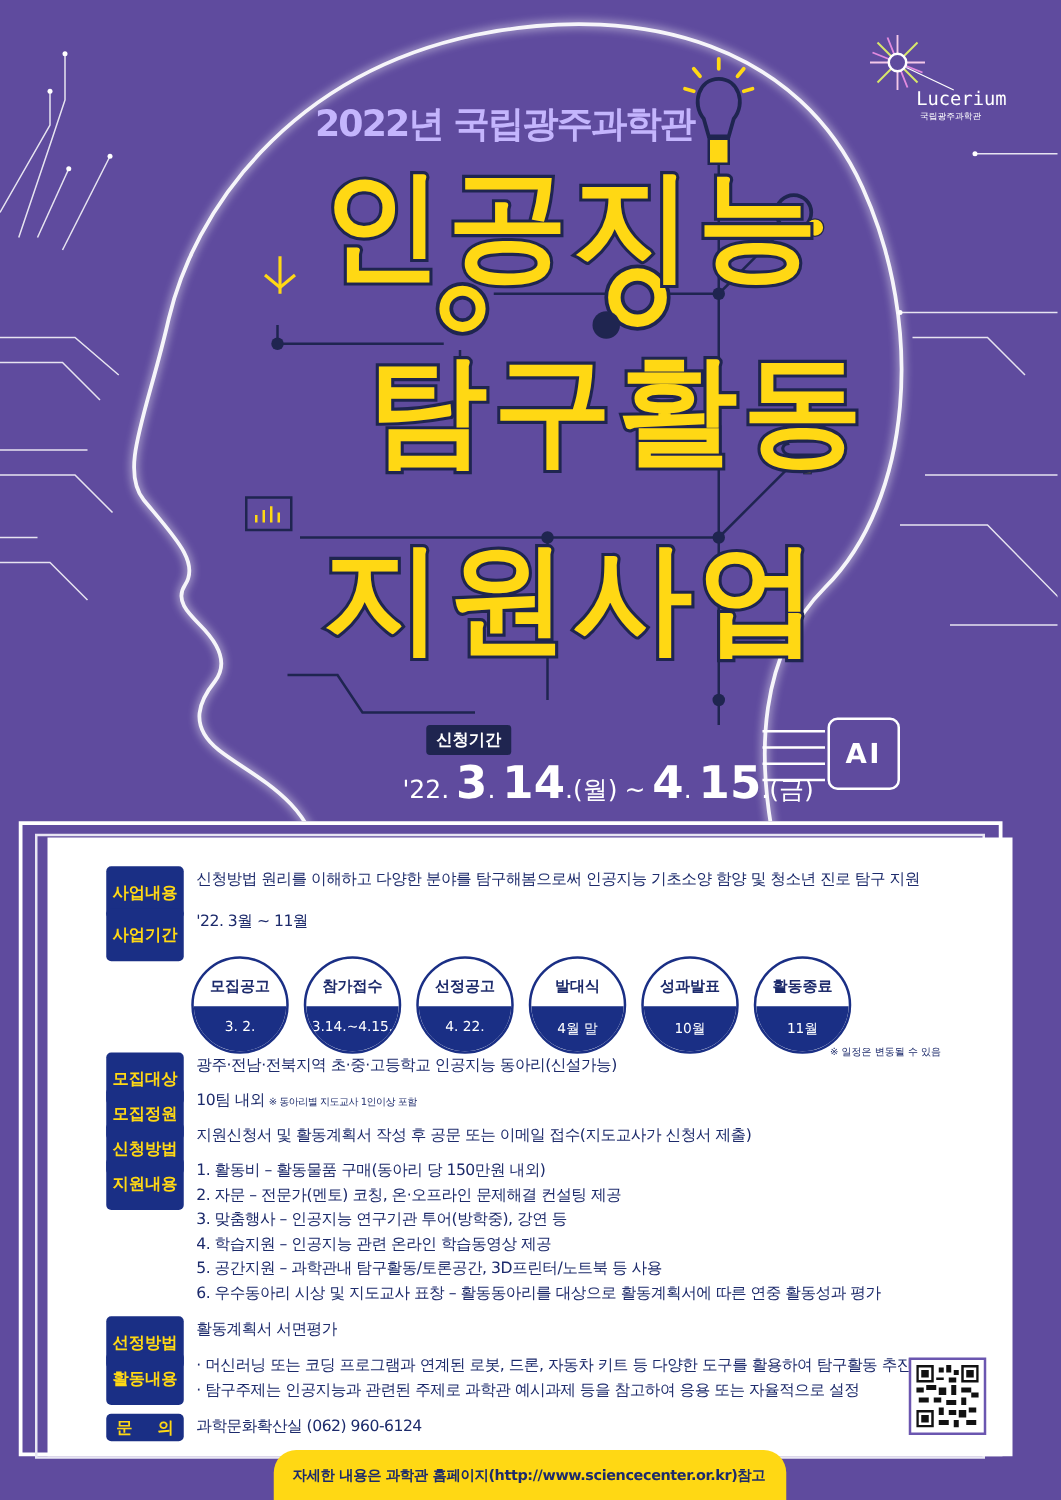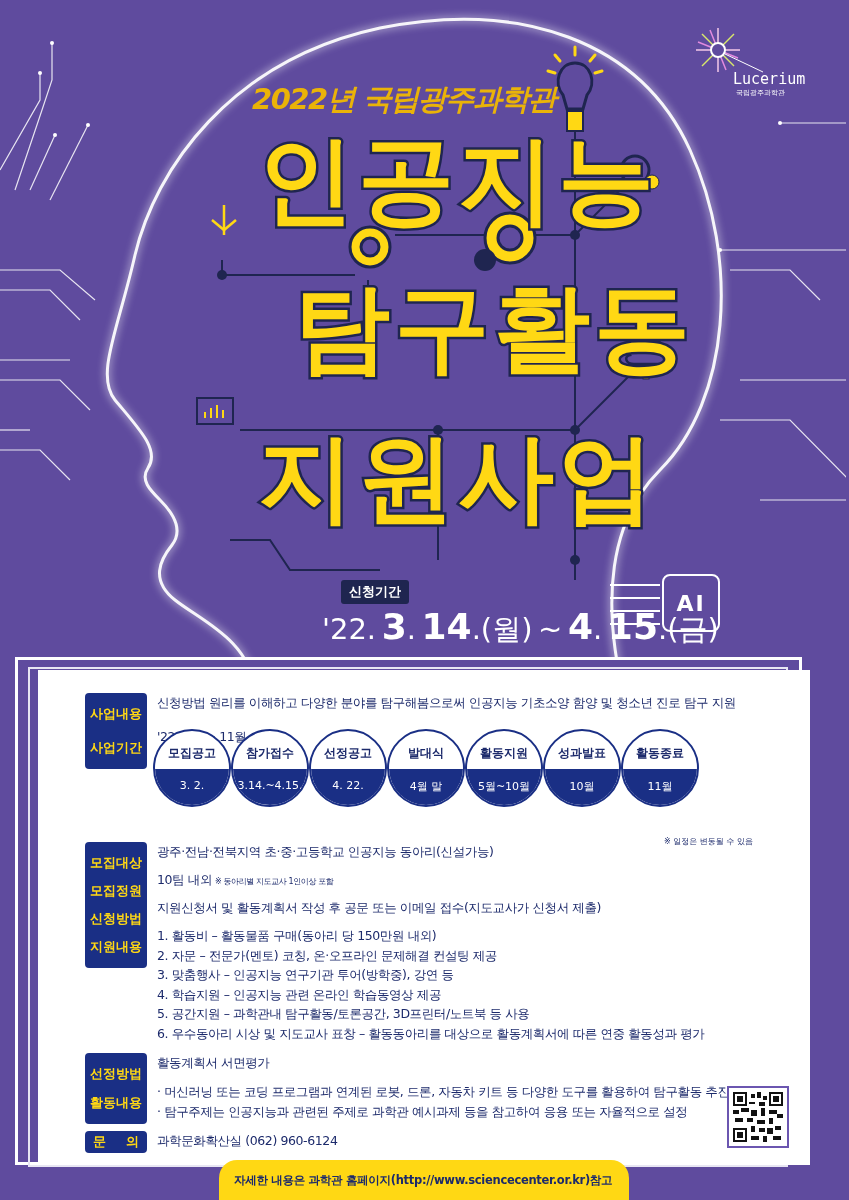--- a/index.html
+++ b/index.html
@@ -8,47 +8,47 @@
     background: #5f4b9e;
     font-family: "DejaVu Sans", "Liberation Sans", sans-serif;
     position: relative;
     color: #1c2a6b;
   }
   .poster { position: absolute; left: 0; top: 0; width: 846px; height: 1200px; overflow: hidden; }
   .head-svg { position: absolute; left: 0; top: 0; }
   .logo-text { position: absolute; left: 733px; top: 70px; color: #fff; font-size: 15px; font-family: "DejaVu Sans Mono", monospace; letter-spacing: 0px; }
   .logo-sub { position: absolute; left: 736px; top: 88px; color: #fff; font-size: 7px; }
 
-  .subtitle { position: absolute; left: 252px; top: 80px; color: #eab308; font-size: 29px; font-weight: bold; letter-spacing: -1.5px; font-style: italic; }
+  .subtitle { position: absolute; left: 252px; top: 80px; color: #c4b5fd; font-size: 29px; font-weight: bold; letter-spacing: -1.5px; }
 
   .title-line { position: absolute; color: #ffd814; font-weight: bold; font-size: 96px; letter-spacing: 4px;
     -webkit-text-stroke: 5px #1f2550; paint-order: stroke fill; line-height: 1; }
   .t1 { left: 258px; top: 132px; }
   .t2 { left: 258px; top: 280px; margin-left: 36px; }
   .t3 { left: 258px; top: 430px; }
 
   .period-badge { position: absolute; left: 341px; top: 580px; background: #1f2550; color: #fff; font-size: 13px; padding: 3px 8px; border-radius: 3px; font-weight: bold; }
   .period-line { position: absolute; left: 322px; top: 606px; color: #fff; font-weight: bold; white-space: nowrap; }
-  .period-line .sm { font-size: 29px; font-weight: normal; }
+  .period-line .sm { font-size: 20px; font-weight: normal; }
   .period-line .lg { font-size: 36px; }
 
   .ai-chip { position: absolute; left: 662px; top: 574px; width: 58px; height: 58px; border: 2px solid #fff; border-radius: 8px; color: #fff; font-size: 22px; font-weight: bold; display: flex; align-items: center; justify-content: center; letter-spacing: 2px; text-align: right; }
 
   .panel-back { position: absolute; left: 15px; top: 657px; width: 787px; height: 508px; border: 3px solid #fff; background: #5f4b9e; }
   .panel-back2 { position: absolute; left: 28px; top: 667px; width: 760px; height: 500px; border: 2px solid #e8e6f3; }
   .panel { position: absolute; left: 38px; top: 670px; width: 772px; height: 495px; background: #fff; }
 
   .row { position: absolute; left: 85px; display: flex; align-items: flex-start; font-size: 12.5px; color: #1c2a6b; letter-spacing: -0.4px; }
   .label { background: #1a2f85; color: #ffd814; font-weight: bold; font-size: 13px; padding: 12px 5px; border-radius: 4px; width: 62px; text-align: center; margin-right: 10px; flex-shrink: 0; letter-spacing: 0; }
   .label.spread { display: flex; justify-content: space-between; padding: 2px 8px; }
   .val { padding-top: 2px; white-space: nowrap; }
   .small-note { font-size: 8px; margin-left: 3px; }
   .list-item { line-height: 19.5px; white-space: nowrap; }
 
-  .timeline { position: absolute; left: 153px; top: 729px; display: flex; }
+  .timeline { position: absolute; left: 153px; top: 765px; display: flex; gap: 12px; }
   .step { width: 78px; height: 78px; border: 2px solid #1a2f85; border-radius: 50%; overflow: hidden; position: relative; background: #fff; }
   .step-top { position: absolute; top: 14px; left: 0; right: 0; text-align: center; font-size: 12px; font-weight: bold; color: #1c2a6b; }
   .step-bottom { position: absolute; top: 38px; left: 0; right: 0; bottom: 0; background: #1a2f85; color: #fff; text-align: center; font-size: 11px; padding-top: 10px; }
   .note-right { position: absolute; left: 664px; top: 836px; font-size: 8px; color: #1c2a6b; }
 
   .qr { position: absolute; left: 727px; top: 1086px; width: 62px; height: 62px; border: 2px solid #6b56b0; background: #fff; padding: 4px; }
 
   .footer-tab { position: absolute; left: 219px; top: 1160px; width: 410px; height: 40px; background: #ffd814; border-radius: 18px 18px 0 0; }
   .footer-text { position: absolute; left: 234px; top: 1173px; font-size: 11.5px; font-weight: bold; color: #1c2a6b; white-space: nowrap; letter-spacing: -0.3px; }
 </style>
@@ -229,24 +229,20 @@
         <div class="step-top">참가접수</div>
         <div class="step-bottom">3.14.~4.15.</div>
       </div>
     <div class="step">
         <div class="step-top">선정공고</div>
         <div class="step-bottom">4. 22.</div>
       </div>
     <div class="step">
         <div class="step-top">발대식</div>
         <div class="step-bottom">4월 말</div>
-      </div>
-    <div class="step">
-        <div class="step-top">활동지원</div>
-        <div class="step-bottom">5월~10월</div>
       </div>
     <div class="step">
         <div class="step-top">성과발표</div>
         <div class="step-bottom">10월</div>
       </div>
     <div class="step">
         <div class="step-top">활동종료</div>
         <div class="step-bottom">11월</div>
       </div>
   </div>

